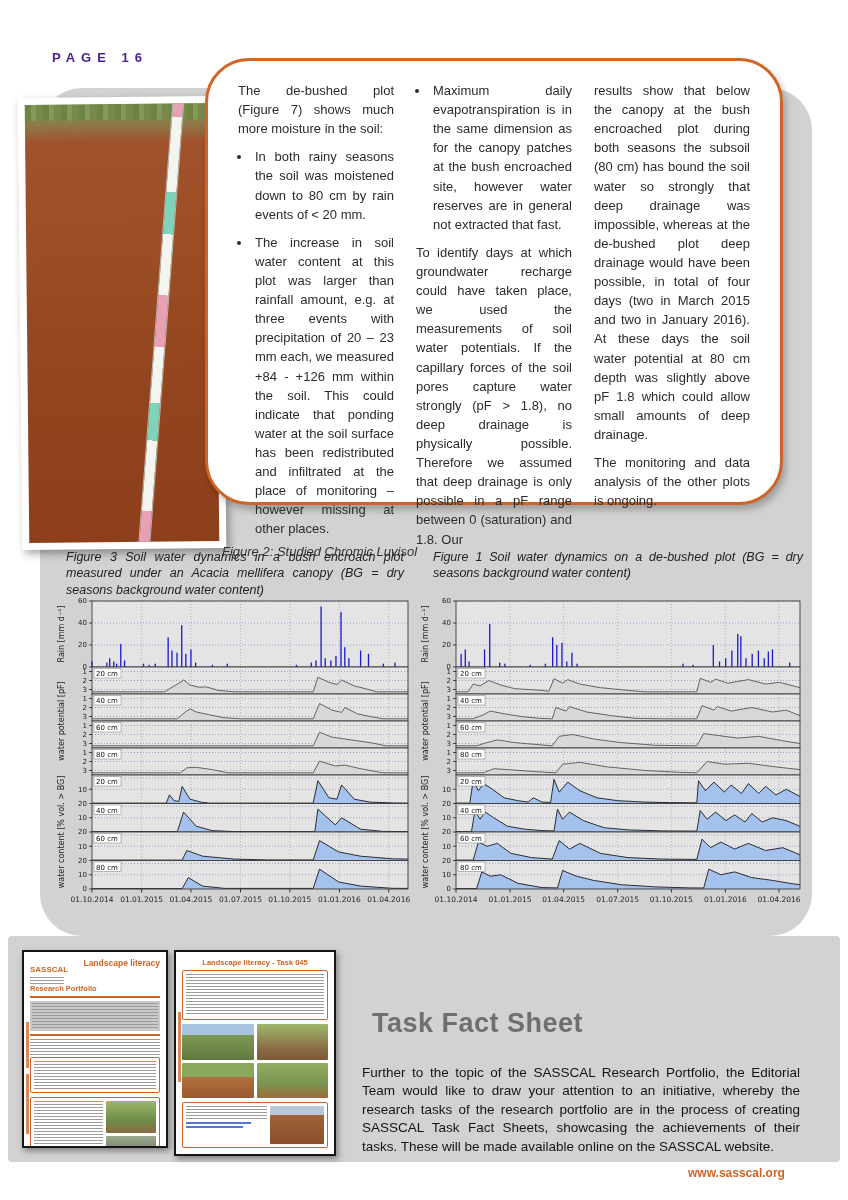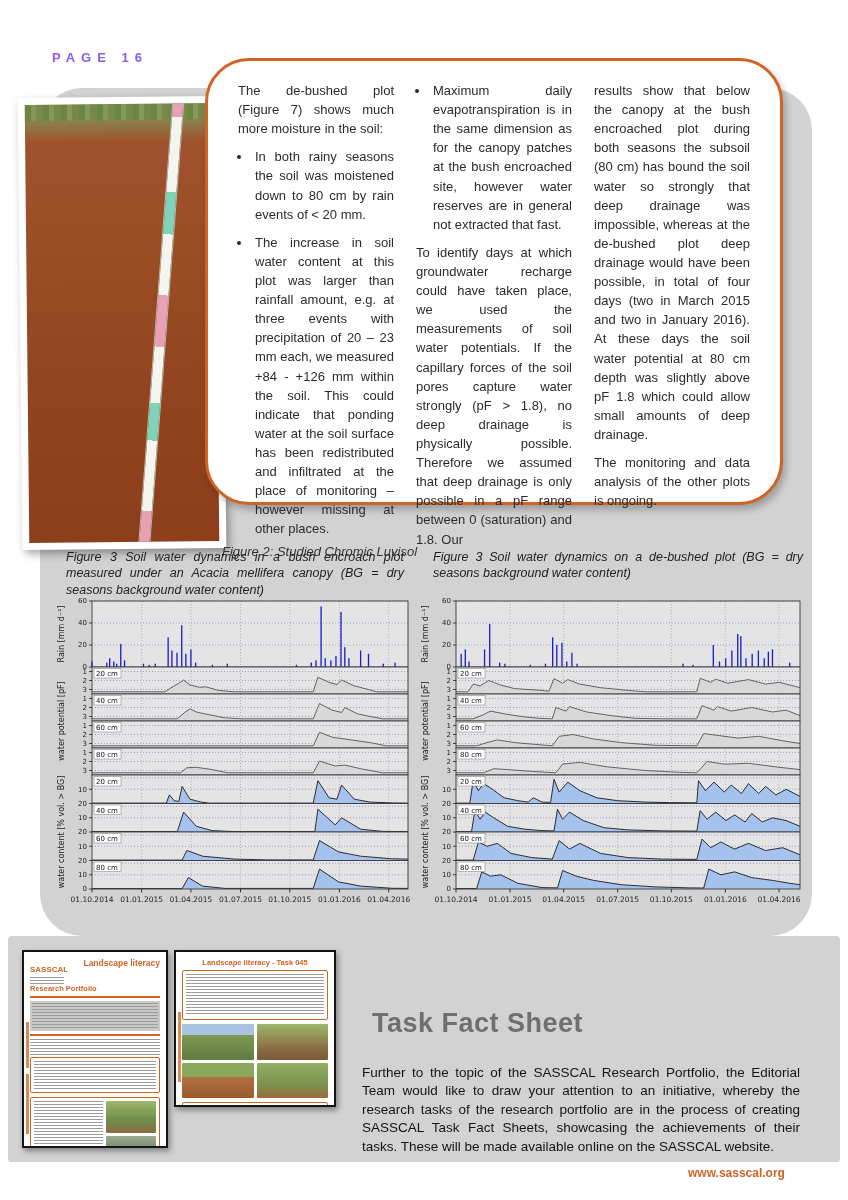--- a/index.html
+++ b/index.html
@@ -1,20 +1,20 @@
 <!DOCTYPE html>
 <html><head>
 <meta charset="utf-8">
 <style>
   html,body{margin:0;padding:0;background:#f3f3f3;}
   .page{position:relative;width:848px;height:1200px;background:#ffffff;overflow:hidden;
         font-family:"Liberation Sans",sans-serif;margin:0 auto;}
   .abs{position:absolute;}
 
-  .page-label{left:52px;top:50px;font-size:13px;font-weight:600;color:#8b5cf6;letter-spacing:6px;}
+  .page-label{left:52px;top:50px;font-size:13px;font-weight:600;color:#4c1d95;letter-spacing:6px;}
 
   .gray-main{left:40px;top:88px;width:772px;height:848px;background:#d2d2d2;border-radius:42px;}
 
   
   .photo-card{left:20px;top:97px;width:190px;height:438px;background:#fff;padding:7px;
               box-shadow:3px 4px 8px rgba(0,0,0,.35);transform:rotate(-.6deg);border-radius:2px;}
   .photo{position:relative;width:100%;height:100%;overflow:hidden;
          background:linear-gradient(180deg,#87975c 0px,#8d7a49 20px,#a0522d 38px,#9c4e26 30%,#93451f 62%,#8d3f1c 100%);}
   .grass{position:absolute;left:0;top:0;width:100%;height:16px;
          background:repeating-linear-gradient(90deg,#6d8544 0 6px,#85975a 6px 11px,#77884b 11px 18px);}
@@ -46,21 +46,21 @@
   .bh1{left:368px;top:970px;font-size:27px;font-weight:bold;color:#6f6f6f;letter-spacing:.5px;}
   .bh2{left:372px;top:1008px;font-size:27px;font-weight:bold;color:#6f6f6f;letter-spacing:.5px;}
   .bpara{left:362px;top:1064px;width:438px;font-size:13.5px;line-height:1.37;color:#141414;text-align:justify;}
 
   .footer-link{left:688px;top:1166px;font-size:12px;font-weight:600;color:#cf6424;text-decoration:none;}
 
   
   .thumb{background:#fff;border:2px solid #151515;box-shadow:2px 3px 6px rgba(0,0,0,.4);
          box-sizing:border-box;padding:6px;overflow:hidden;}
   #thumb1{left:22px;top:950px;width:146px;height:198px;}
-  #thumb2{left:174px;top:950px;width:162px;height:157px;}
+  #thumb2{left:174px;top:950px;width:162px;height:206px;}
   .t-orange{color:#cf6424;font-weight:bold;}
   .flines{background:repeating-linear-gradient(#9b9b9b 0 1px,transparent 1px 3px);}
   .obox{border:1px solid #cf6424;border-radius:2px;padding:3px;}
   .ohr{height:2px;background:#cf6424;margin:3px 0;}
   .photo-tile{border-radius:1px;}
   .vbar{position:absolute;width:3px;background:#d98a55;left:2px;}
 </style>
 </head>
 <body>
 
@@ -94,21 +94,21 @@
       </div>
       <div class="col">
         <p>results show that below the canopy at the bush encroached plot during both seasons the subsoil (80 cm) has bound the soil water so strongly that deep drainage was impossible, whereas at the de-bushed plot deep drainage would have been possible, in total of four days (two in March 2015 and two in January 2016). At these days the soil water potential at 80 cm depth was slightly above pF 1.8 which could allow small amounts of deep drainage.</p>
         <p>The monitoring and data analysis of the other plots is ongoing.</p>
       </div>
     </div>
   </div>
 
   <div class="abs cap2">Figure 2: Studied Chromic Luvisol</div>
   <div class="abs cap3">Figure 3   Soil water dynamics in a bush encroach plot measured under an Acacia mellifera canopy (BG = dry seasons background water content)</div>
-  <div class="abs cap4">Figure 3   Soil water dynamics on a de-bushed plot (BG = dry seasons background water content)</div>
+  <div class="abs cap4">Figure 1   Soil water dynamics on a de-bushed plot (BG = dry seasons background water content)</div>
 
   <div id="fig3" class="abs chart"><svg width="356" height="316" viewBox="0 0 356 316">
         <rect x="36" y="3" width="316" height="66" fill="#e4e4e4"></rect>
         <line x1="85.612" y1="3" x2="85.612" y2="69" stroke="#909090" stroke-width="0.6" stroke-dasharray="1 2"></line>
         <line x1="134.90800000000002" y1="3" x2="134.90800000000002" y2="69" stroke="#909090" stroke-width="0.6" stroke-dasharray="1 2"></line>
         <line x1="184.51999999999998" y1="3" x2="184.51999999999998" y2="69" stroke="#909090" stroke-width="0.6" stroke-dasharray="1 2"></line>
         <line x1="233.816" y1="3" x2="233.816" y2="69" stroke="#909090" stroke-width="0.6" stroke-dasharray="1 2"></line>
         <line x1="283.428" y1="3" x2="283.428" y2="69" stroke="#909090" stroke-width="0.6" stroke-dasharray="1 2"></line>
         <line x1="332.724" y1="3" x2="332.724" y2="69" stroke="#909090" stroke-width="0.6" stroke-dasharray="1 2"></line>
         <line x1="36" y1="47.00000000000001" x2="352" y2="47.00000000000001" stroke="#8080c8" stroke-width="0.7" stroke-dasharray="1 2"></line>

